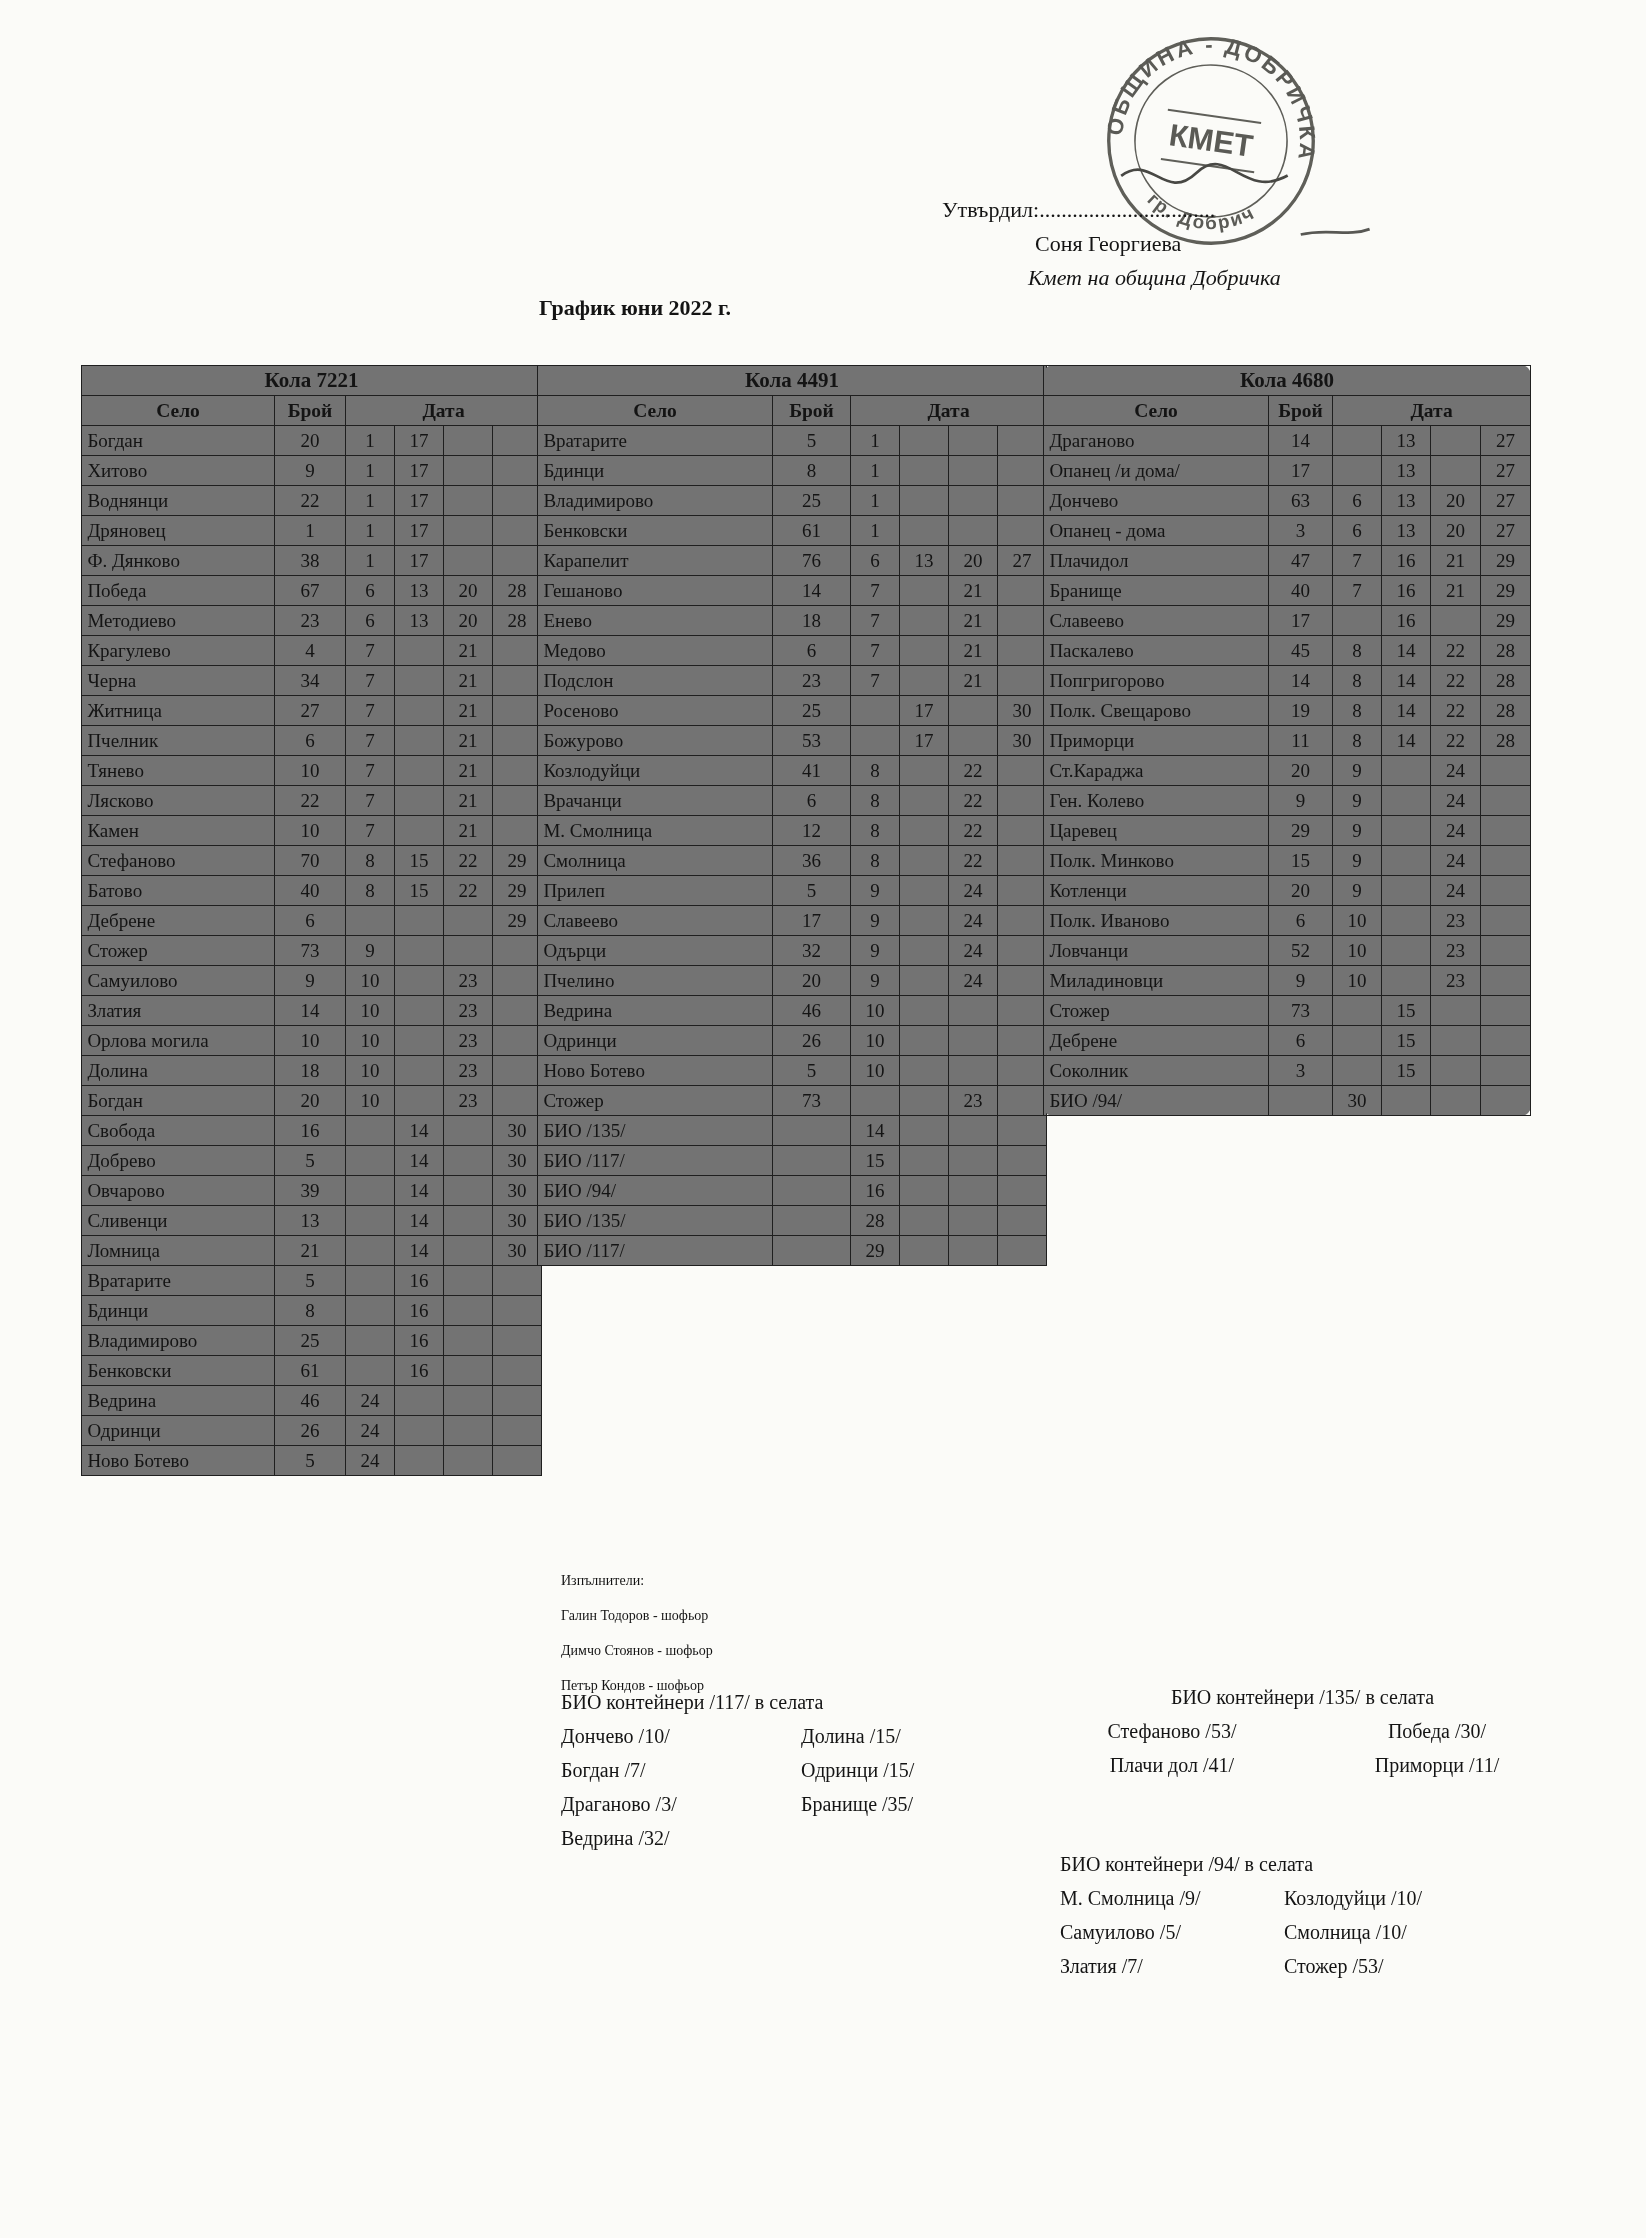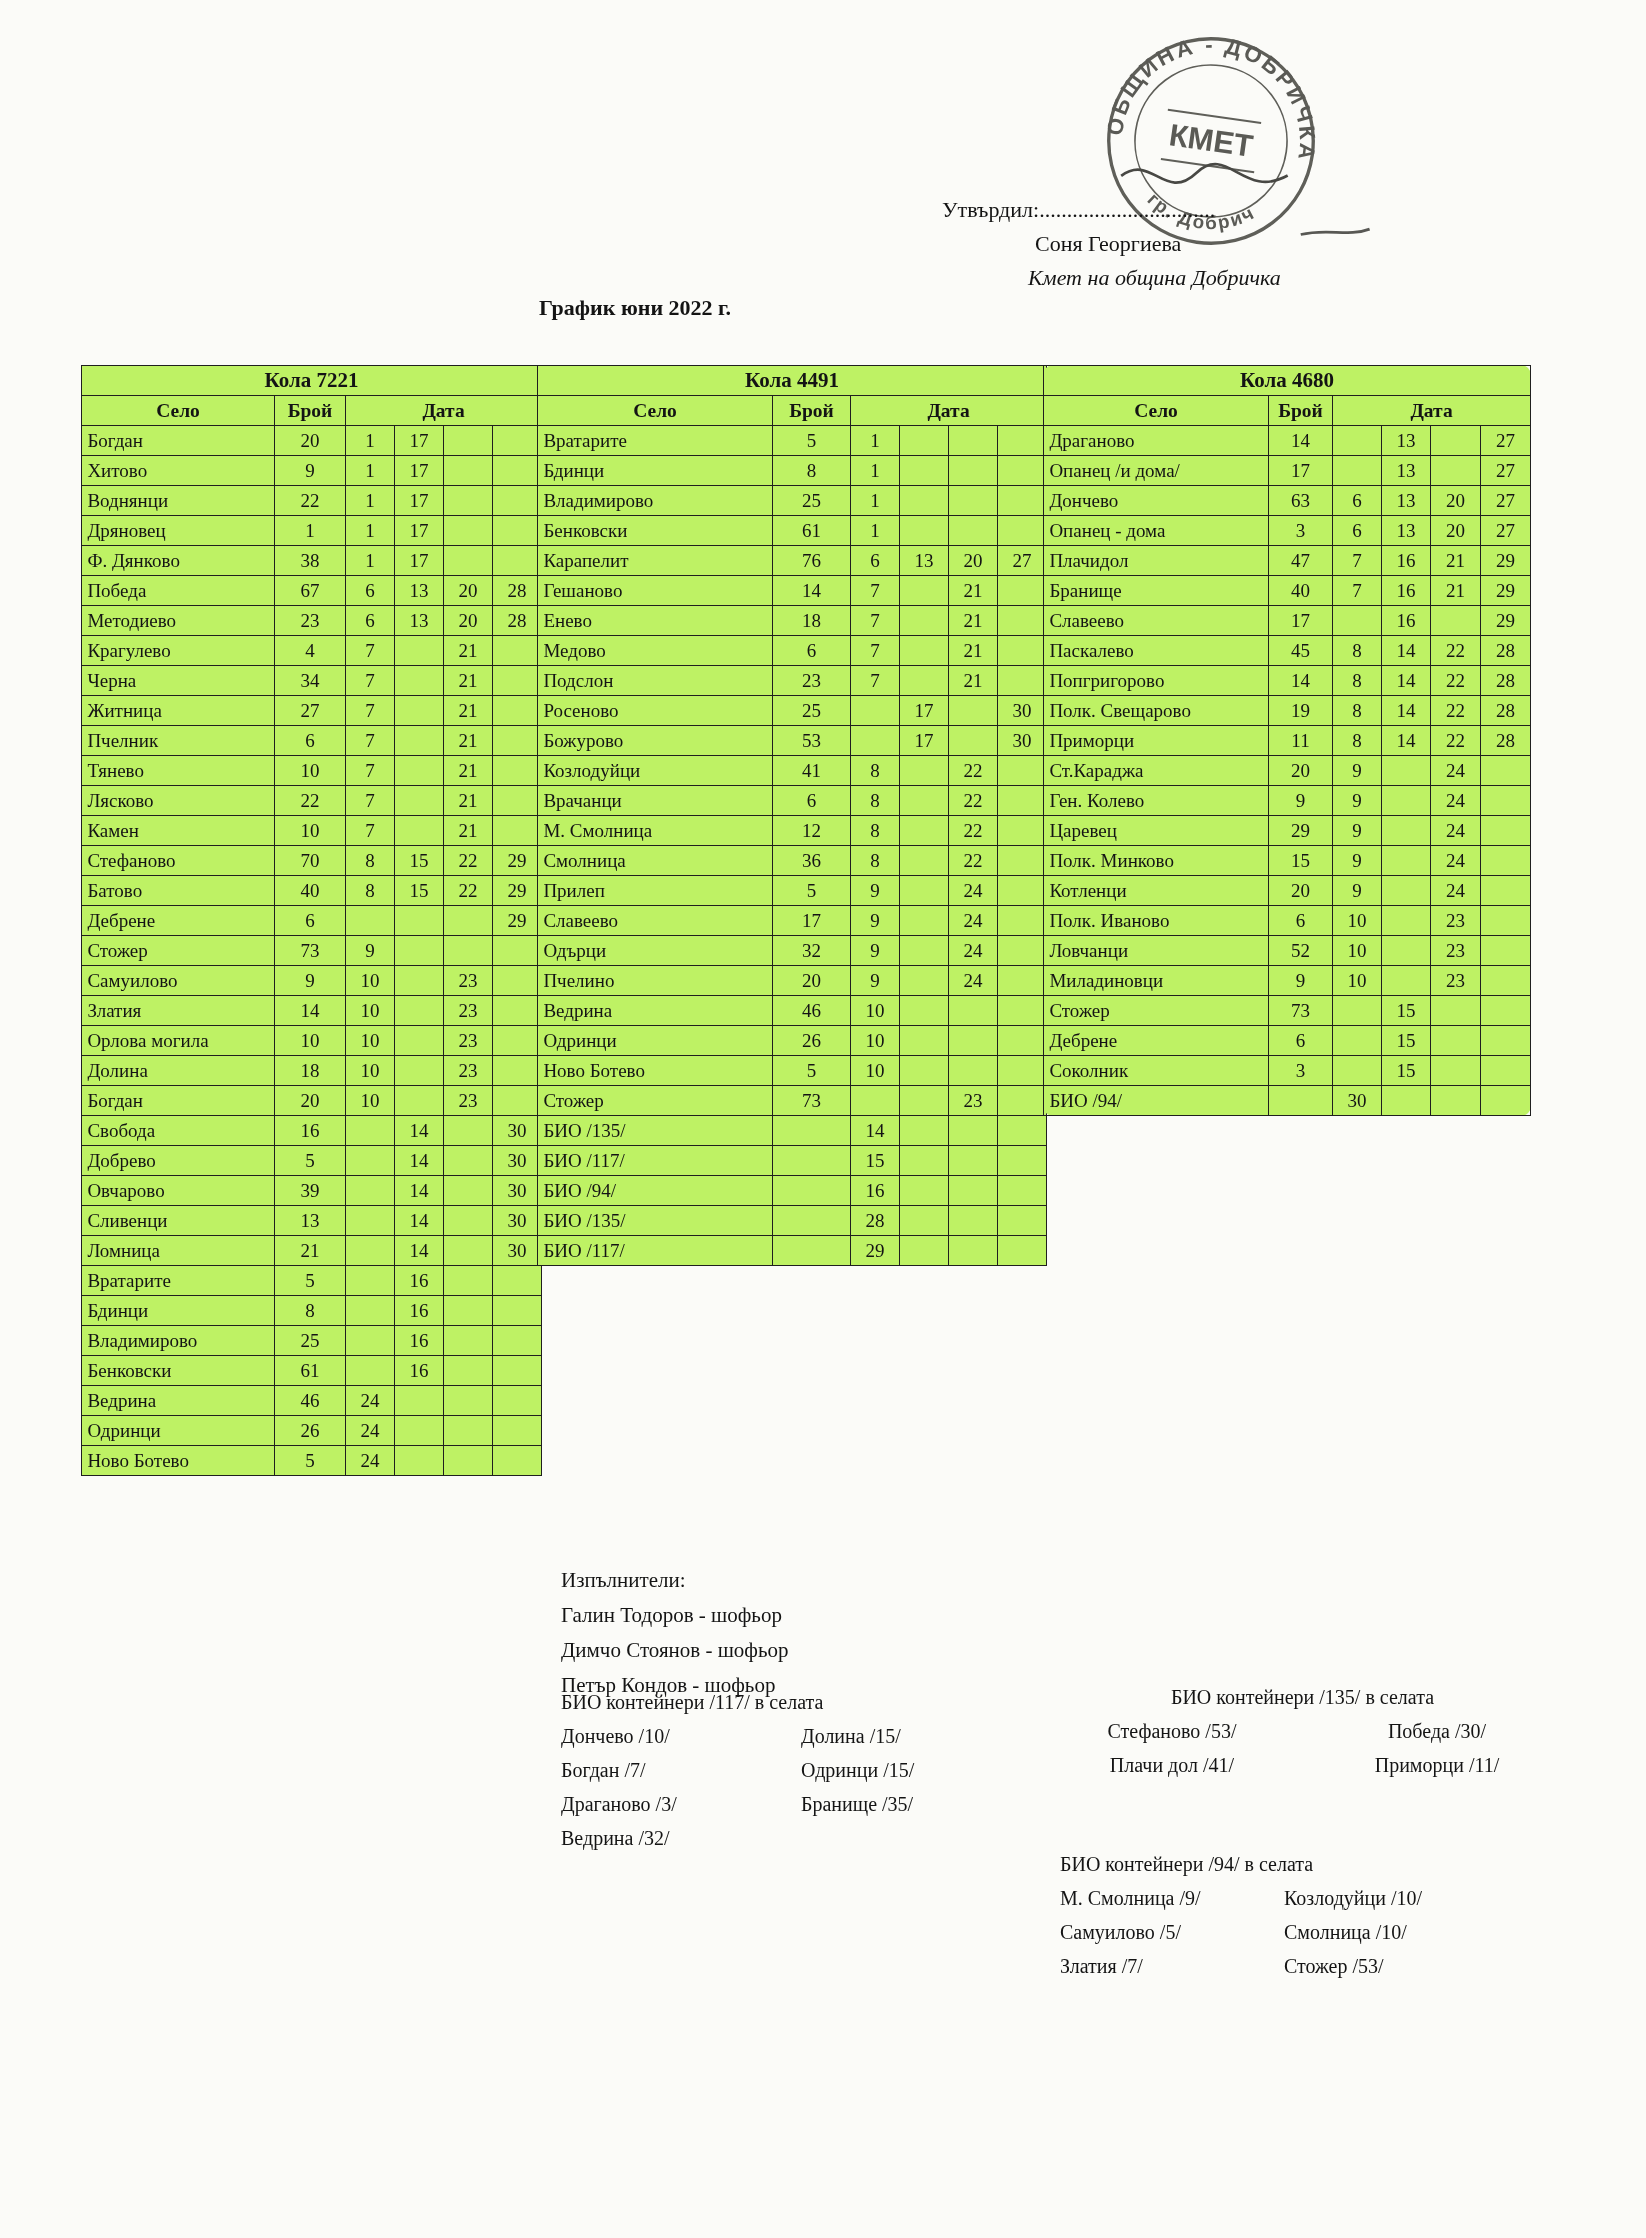--- a/index.html
+++ b/index.html
@@ -13,33 +13,33 @@
 
   
   .stamp{position:absolute;left:1100px;top:30px;width:222px;height:222px;
          transform:rotate(8deg);opacity:.88;}
   .stamp text{fill:#44443f;font-family:"Liberation Sans",sans-serif;font-weight:bold;}
   .sig{position:absolute;left:1132px;top:202px;width:243px;height:61px;opacity:.8;}
 
   .doc-title{position:absolute;left:539px;top:295px;font-size:22px;font-weight:bold;}
 
   
-  table.tbl{position:absolute;border-collapse:collapse;table-layout:fixed;background:#bef264;}
+  table.tbl{position:absolute;border-collapse:collapse;table-layout:fixed;background:#737373;}
   .tbl th,.tbl td{border:1.3px solid #1f1f1f;font-size:19px;padding:0 5.4px;height:29px;
                   overflow:hidden;white-space:nowrap;line-height:29px;}
   .tbl th{font-weight:bold;text-align:center;font-size:19.5px;}
   .tbl th.kola{font-size:21px;height:28px;}
   .tbl td.c-selo{text-align:left;}
   .tbl td.c-num{text-align:center;padding:0 1.3px;}
   .t1{left:81px;top:365px;width:458px;}
   .t2{left:537px;top:365px;width:507px;}
   .t3{left:1043px;top:365px;width:487px;border-radius:10px;}
 
   
-  .executors{position:absolute;left:561px;top:1563px;font-size:21px;line-height:35px;}
+  .executors{position:absolute;left:561px;top:1563px;font-size:14px;line-height:35px;}
   .bio{position:absolute;font-size:20px;line-height:34px;}
   .bio .bio-title{margin-bottom:0;}
   .bio-row{display:grid;}
   .bio-135{left:1060px;top:1680px;width:485px;text-align:center;}
   .bio-117{left:561px;top:1685px;width:499px;}
   .bio-94{left:1060px;top:1847px;width:485px;}
   .bio-135 .bio-row{grid-template-columns:224px auto;gap:45px;}
   .bio-117 .bio-row{grid-template-columns:240px auto;}
   .bio-94 .bio-row{grid-template-columns:224px auto;}
 </style>

